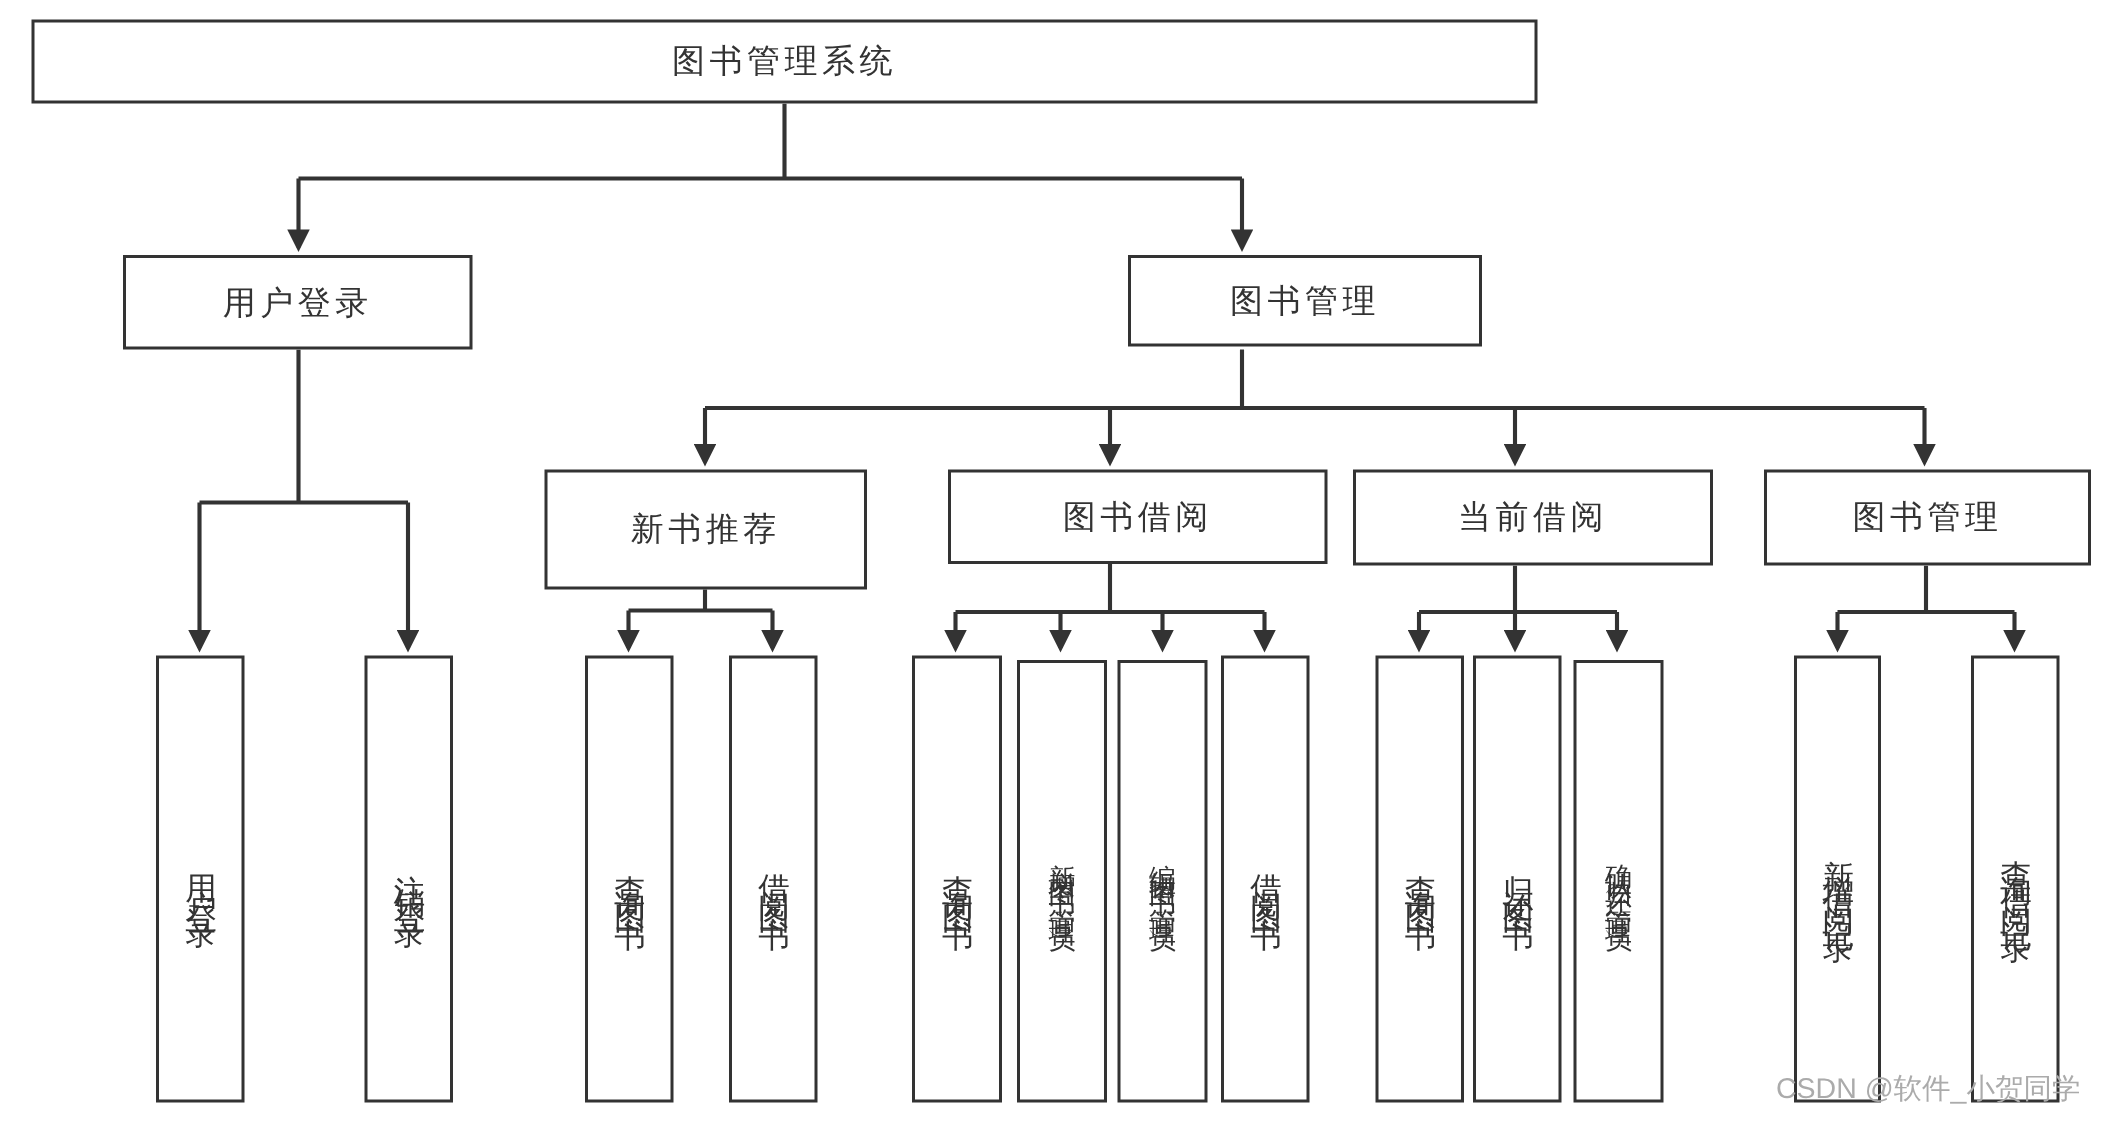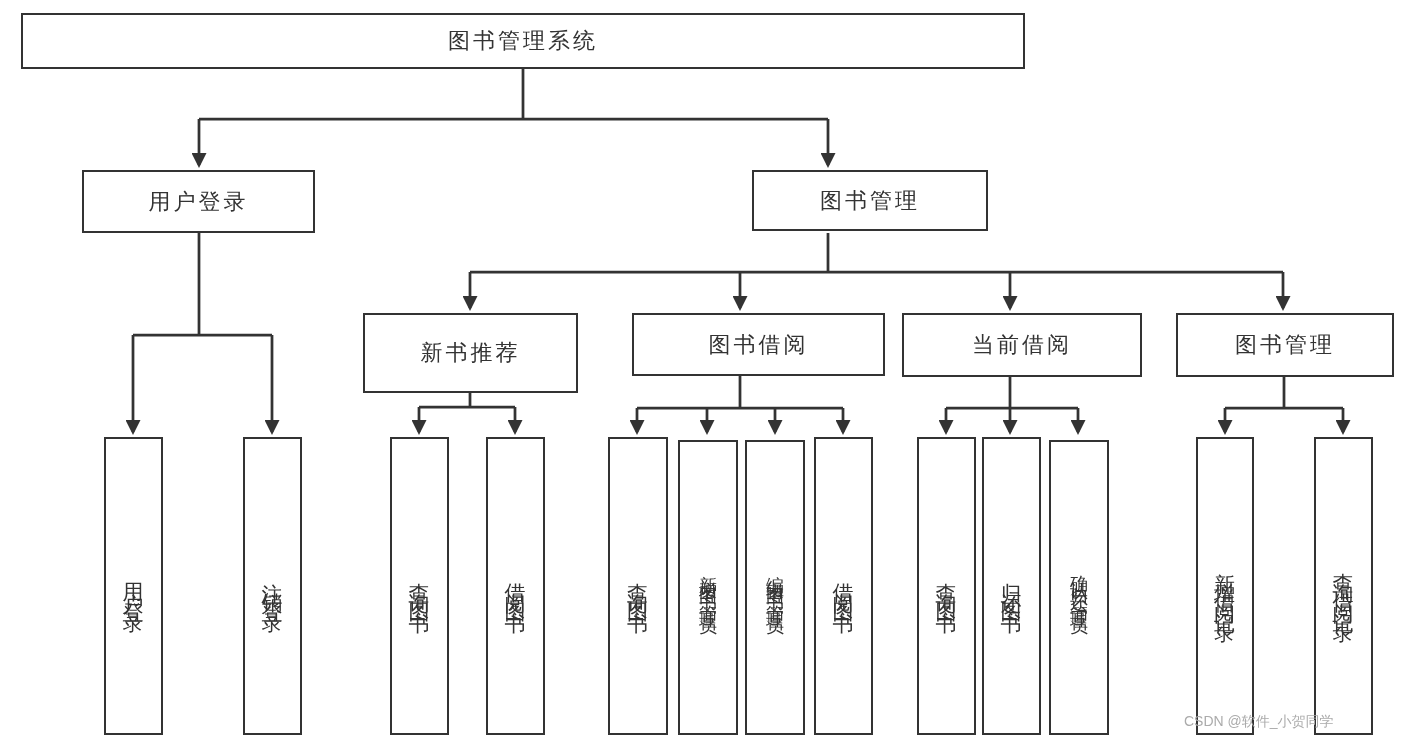--- a/index.html
+++ b/index.html
@@ -18,21 +18,21 @@
     z-index:2;
   }
   .hlabel{font-size:22px;letter-spacing:3px;white-space:nowrap;color:#333333;}
   .vbox .vtext{
     writing-mode:vertical-rl;text-orientation:mixed;
     font-size:21px;letter-spacing:10px;line-height:1;color:#333333;
   }
   .vbox.small .vtext{font-size:18px;letter-spacing:6px;}
   .watermark{
     position:absolute;left:1184px;top:713px;z-index:5;
-    font-size:14px;color:#ababab;white-space:nowrap;pointer-events:none;
+    font-size:19px;color:#ababab;white-space:nowrap;pointer-events:none;
   }
 </style>
 </head>
 <body>
 
 <div class="stage">
 
   <svg class="connectors" viewBox="0 0 1405 747" xmlns="http://www.w3.org/2000/svg">
     <defs>
       <marker id="arrowhead" viewBox="0 0 10 10" refX="8" refY="5" markerUnits="userSpaceOnUse" markerWidth="19" markerHeight="15" orient="auto">

